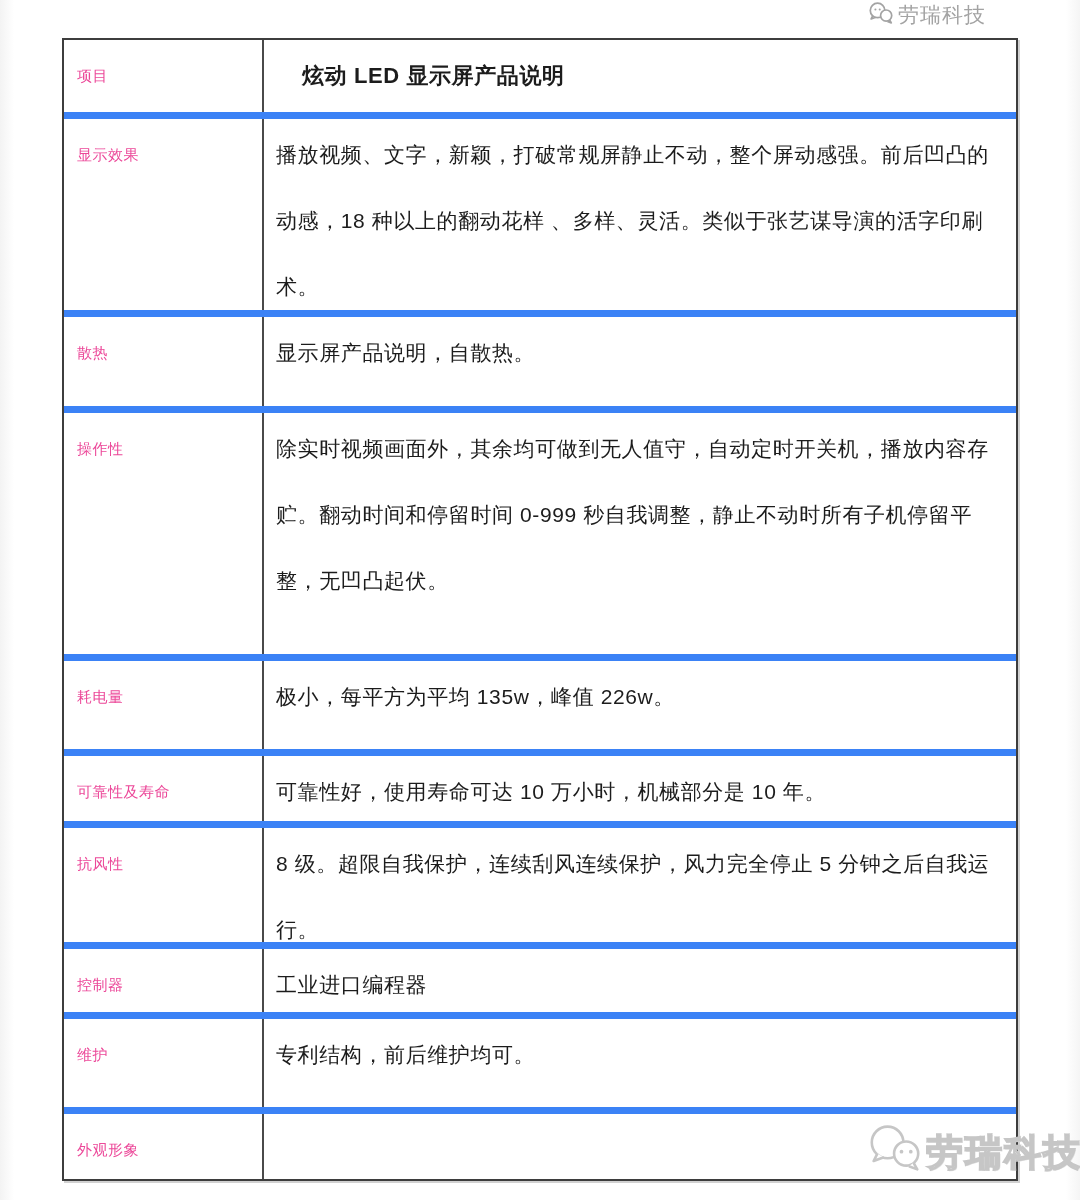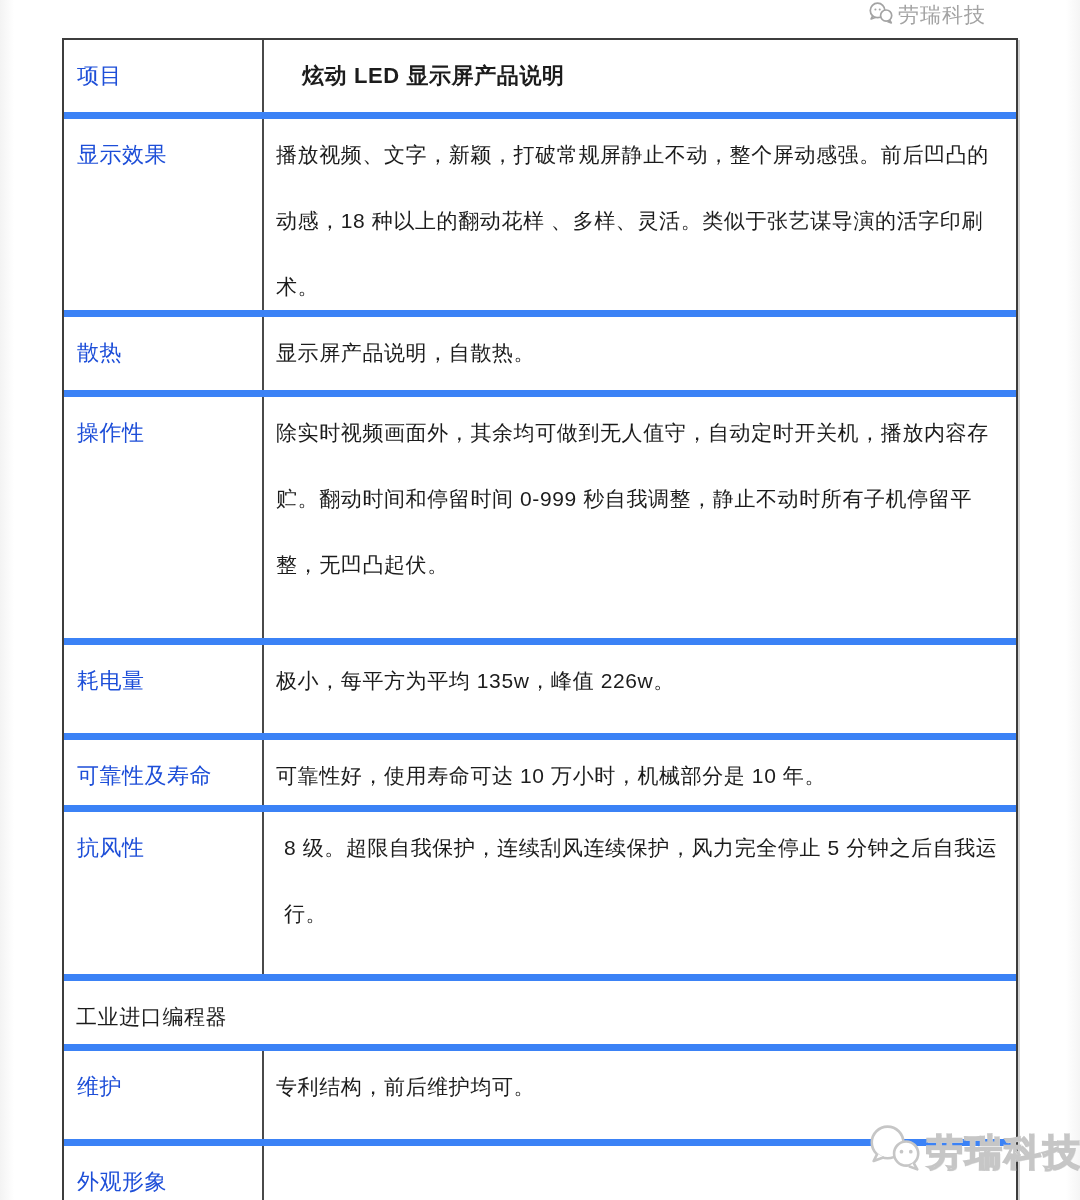--- a/index.html
+++ b/index.html
@@ -36,23 +36,23 @@
     border-top: 7px solid #3b82f6;
   }
   .row:first-child { border-top: none; }
 
   .cell-label {
     width: 200px;
     min-width: 200px;
     box-sizing: border-box;
     border-right: 2px solid #4a4a4a;
     padding: 3px 24px 0 13px;
-    font-size: 22px;
+    font-size: 15px;
     line-height: 66px;
-    color: #1d4ed8;
+    color: #ec4899;
     letter-spacing: 0.5px;
   }
   .cell-content {
     flex: 1;
     box-sizing: border-box;
     padding: 3px 18px 16px 12px;
     font-size: 21px;
     line-height: 66px;
     color: #1c1c1c;
     letter-spacing: 0.6px;
@@ -61,22 +61,22 @@
     font-weight: bold;
     font-size: 22px;
     padding-left: 38px;
   }
 
   
   .h-72  { height: 72px; }
   .h-70  { height: 70px; }
   .h-74  { height: 74px; }
   .h-76  { height: 95px; }
-  .h-80  { height: 80px; }
-  .h-132 { height: 169px; gap: 8px; }
+  .h-80  { height: 96px; }
+  .h-132 { height: 121px; }
   .h-196 { height: 248px; }
   .h-198 { height: 198px; }
 
   
   .wm {
     position: absolute;
     display: flex;
     align-items: flex-end;
     pointer-events: none;
     white-space: nowrap;
@@ -157,20 +157,21 @@
       <div class="cell-label">可靠性及寿命</div>
       <div class="cell-content">可靠性好，使用寿命可达 10 万小时，机械部分是 10 年。</div>
     </div>
 
     <div class="row h-132">
       <div class="cell-label">抗风性</div>
       <div class="cell-content">8 级。超限自我保护，连续刮风连续保护，风力完全停止 5 分钟之后自我运行。</div>
     </div>
 
     <div class="row h-70">
+      <div class="cell-label">控制器</div>
       <div class="cell-content">工业进口编程器</div>
     </div>
 
     <div class="row h-76">
       <div class="cell-label">维护</div>
       <div class="cell-content">专利结构，前后维护均可。</div>
     </div>
 
     <div class="row h-72">
       <div class="cell-label">外观形象</div>

